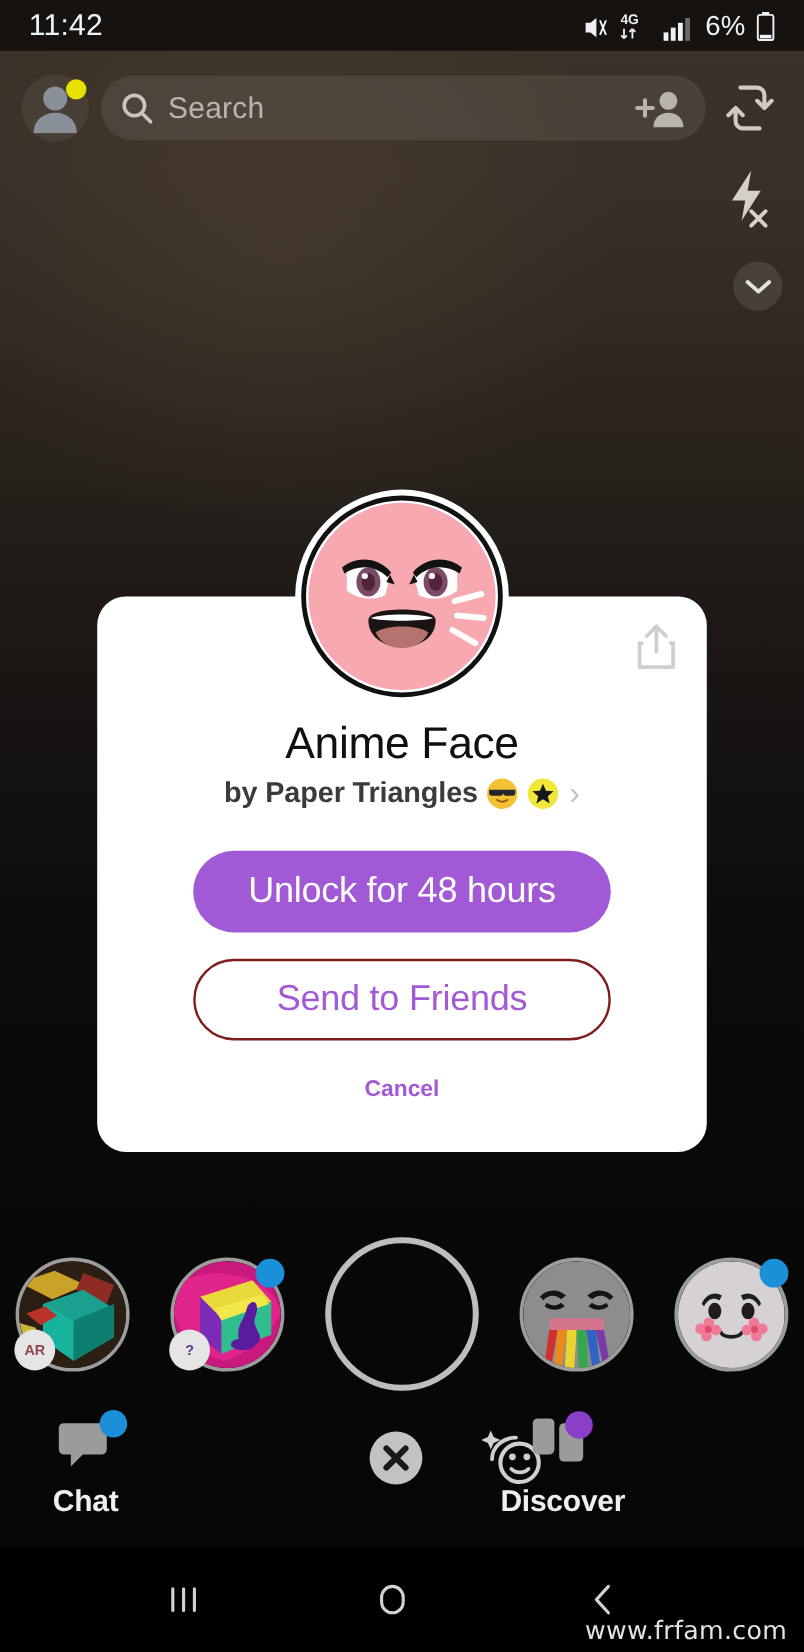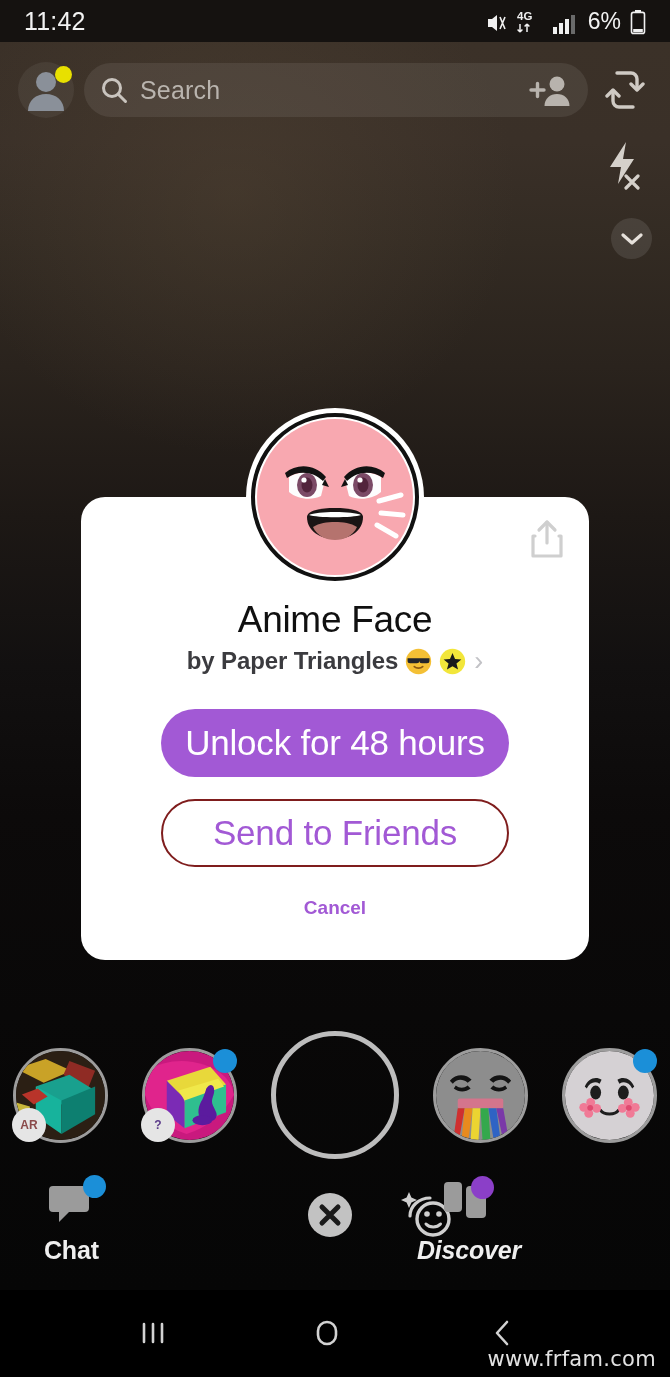--- a/index.html
+++ b/index.html
@@ -86,21 +86,21 @@
     position:absolute; left:0; right:0; top:150px;
     display:flex; align-items:center; justify-content:center; gap:7px;
   }
   #lens-author-name{ font-size:24px; color:#3b3b3f; font-weight:bold; letter-spacing:-.1px; }
   .emoji-badge{ width:27px; height:27px; display:block; }
   #author-chevron{ color:#c2c2c6; font-size:27px; line-height:1; margin-left:1px; }
 
   .action-btn{
     position:absolute; left:80px; width:348px; height:68px;
     border-radius:34px; display:flex; align-items:center; justify-content:center;
-    font-size:35px; letter-spacing:-.2px; cursor:pointer;
+    font-size:30px; letter-spacing:-.2px; cursor:pointer;
   }
   #unlock-button{ top:212px; background:#a259d5; color:#fff; }
   #send-friends-button{ top:302px; background:#fff; color:#a259d5; border:2px solid #7f1d1d; }
   #cancel-button{
     position:absolute; left:0; right:0; top:400px; text-align:center;
     font-size:19px; color:#a259d5; font-weight:bold; cursor:pointer;
   }
 
   
   #lens-carousel{
@@ -130,21 +130,21 @@
 
   
   #bottom-nav{
     position:absolute; left:0; top:1168px; width:563px; height:112px; z-index:20;
   }
   .nav-item{ position:absolute; display:flex; flex-direction:column; align-items:center; gap:6px; }
   .nav-label{ color:#efefef; font-size:25px; font-weight:bold; letter-spacing:-.2px; }
   #nav-chat{ left:44px; top:10px; }
   #nav-close{ left:303px; top:20px; }
   #nav-lens{ left:400px; top:18px; }
-  #nav-discover{ right:42px; top:10px;font-style:italic; }
+  #nav-discover{ right:42px; top:10px; }
   .nav-icon-wrap{ position:relative; }
   .nav-dot{
     position:absolute; top:-3px; right:-11px; width:23px; height:23px; border-radius:50%;
   }
 
   
   #android-nav{
     position:absolute; left:0; bottom:0; width:670px; height:87px;
     background:#000; z-index:50;
   }

